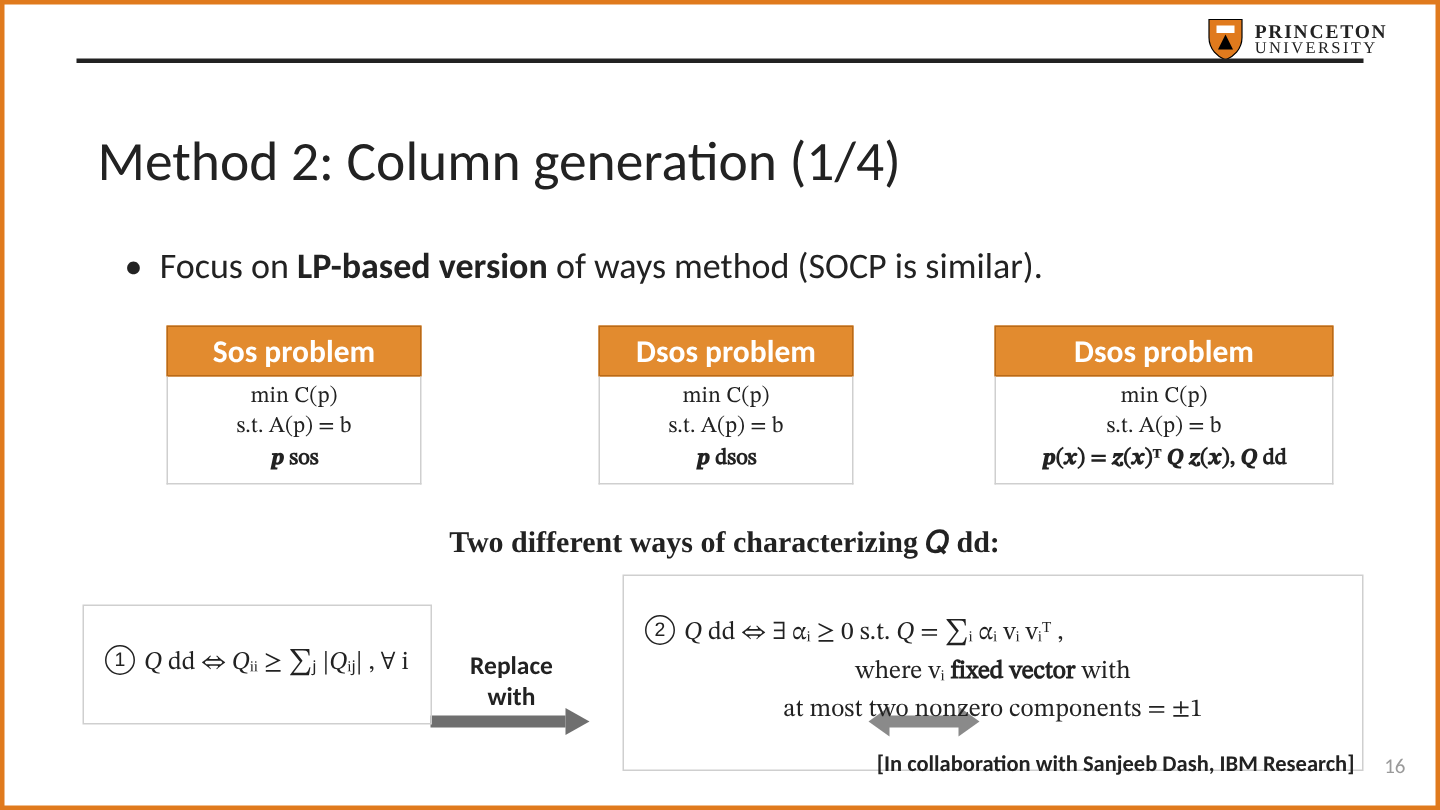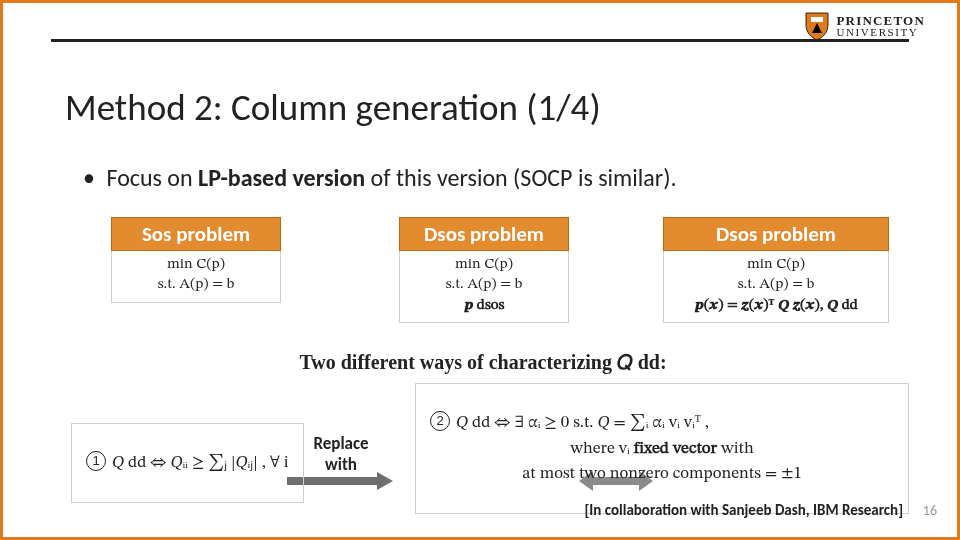--- a/index.html
+++ b/index.html
@@ -29,21 +29,21 @@
   .rarrow .shaft { position: absolute; left: 0; top: 4px; height: 8px; width: 90px; background: #6f6f6f; }
   .rarrow .head { position: absolute; right: 0; top: -1px; width: 0; height: 0; border-left: 16px solid #6f6f6f; border-top: 9px solid transparent; border-bottom: 9px solid transparent; }
   .darrow { position: absolute; left: 576px; top: 254px; width: 74px; height: 20px; }
   .darrow .shaft { position: absolute; left: 12px; right: 12px; top: 6px; height: 8px; background: #8a8a8a; }
   .darrow .headL { position: absolute; left: 0; top: 0; width: 0; height: 0; border-right: 14px solid #8a8a8a; border-top: 10px solid transparent; border-bottom: 10px solid transparent; }
   .darrow .headR { position: absolute; right: 0; top: 0; width: 0; height: 0; border-left: 14px solid #8a8a8a; border-top: 10px solid transparent; border-bottom: 10px solid transparent; }
 
   .two-ways { position: absolute; left: 0; top: 348px; width: 960px; text-align: center; font-size: 20px; font-weight: 700; font-family: "Cambria Math","Times New Roman",serif; }
 
   .cond { position: absolute; border: 1px solid #cfcfcf; padding: 26px 14px; font-family: "Cambria Math","STIX Two Math","Times New Roman",serif; font-size: 17px; line-height: 1.5; }
-  .cond.c1 { left: 68px; top: 400px; margin-top: 20px; }
+  .cond.c1 { left: 52px; top: 400px; }
   .cond.c2 { left: 412px; top: 380px; right: 48px; }
   .circ { display: inline-block; width: 20px; height: 20px; border: 1.4px solid #222; border-radius: 50%; text-align: center; line-height: 18px; font-size: 13px; font-family: Arial, sans-serif; margin-right: 6px; vertical-align: 2px; }
 
   .footer { position: absolute; bottom: 18px; right: 54px; font-size: 15px; font-weight: 700; }
   .pgnum { position: absolute; bottom: 18px; right: 20px; font-size: 14px; color: #9a9a9a; font-weight: 400; }
 </style>
 </head>
 <body>
 
 <div class="slide">
@@ -58,29 +58,30 @@
       <span class="logo-l1">PRINCETON</span>
       <span class="logo-l2">UNIVERSITY</span>
     </div>
   </div>
 
   <div class="top-hr"></div>
 
   <h1 class="title">Method 2: Column generation (1/4)</h1>
 
   <div class="bullet">
-    <span class="dot">•</span><span> Focus on </span><b>LP-based version</b><span> of this version (SOCP is similar).</span>
+    <span class="dot">•</span><span> Focus on </span><b>LP-based version</b><span> of ways method (SOCP is similar).</span>
   </div>
 
   <div class="boxrow">
     <div class="prob p1">
       <div class="prob-h">Sos problem</div>
       <div class="prob-b">
         <div class="line">min C(p)</div>
         <div class="line">s.t. A(p) = b</div>
+        <div class="line"><b>𝒑 sos</b></div>
       </div>
     </div>
 
     <div class="replace">
       <div>Replace</div>
       <div class="rw">with</div>
     </div>
     <div class="rarrow">
       <div class="shaft"></div>
         <div class="head"></div>

